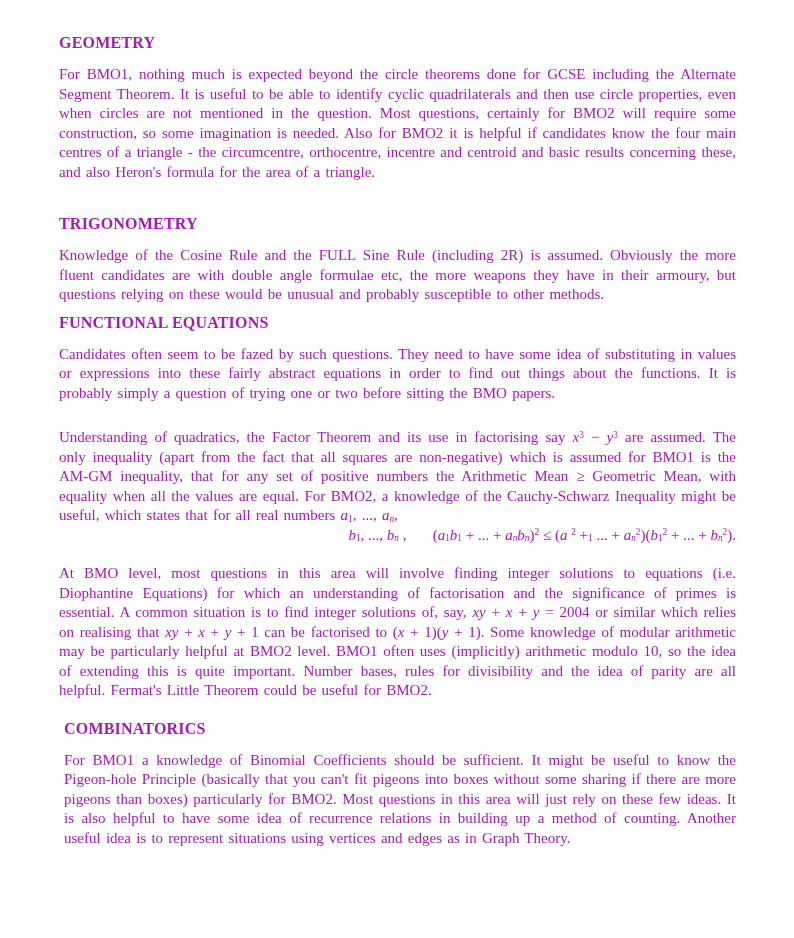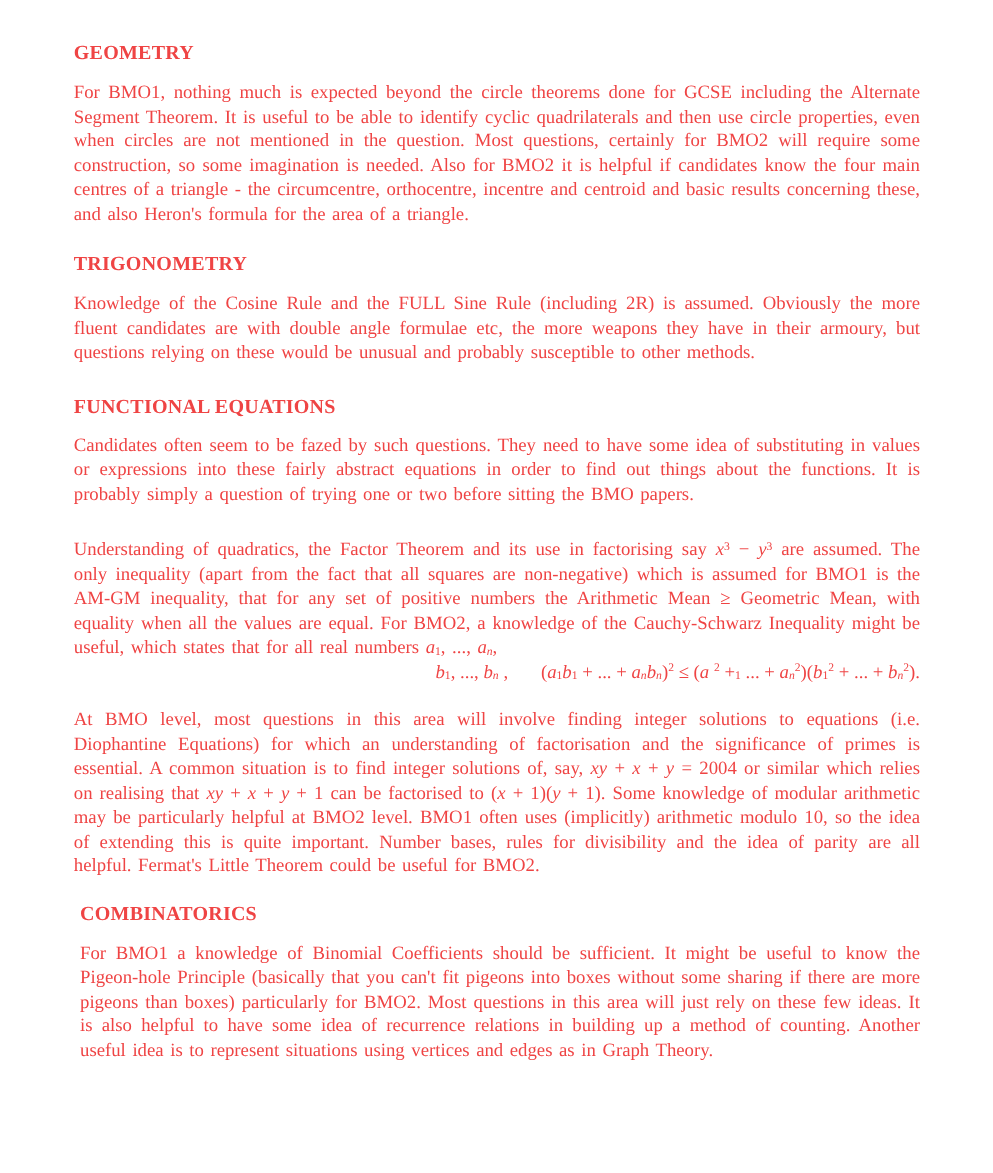--- a/index.html
+++ b/index.html
@@ -11,25 +11,25 @@
     width: 794px;
     height: 938px;
     overflow: hidden;
   }
   .page {
     box-sizing: border-box;
     width: 794px;
     height: 938px;
     padding: 33px 58px 0 59px;
     font-family: "Liberation Serif", "DejaVu Serif", serif;
-    color: #ef4444;
+    color: #a21caf;
   }
   section.topic { margin: 0; }
-  section.s2 { margin-top: 20px; }
-  section.s3 { margin-top: 23px; }
+  section.s2 { margin-top: 32px; }
+  section.s3 { margin-top: 8px; }
   section.s4 { margin-top: 25px; }
   section.s5 { margin-top: 19px; }
   section.s6 { margin-top: 18px; padding-left: 5px; font-family: Liberation Serif, serif; }
   h2.topic-heading {
     font-size: 16px;
     line-height: 20px;
     font-weight: bold;
     letter-spacing: 0.2px;
     margin: 0 0 12px 0;
   }

